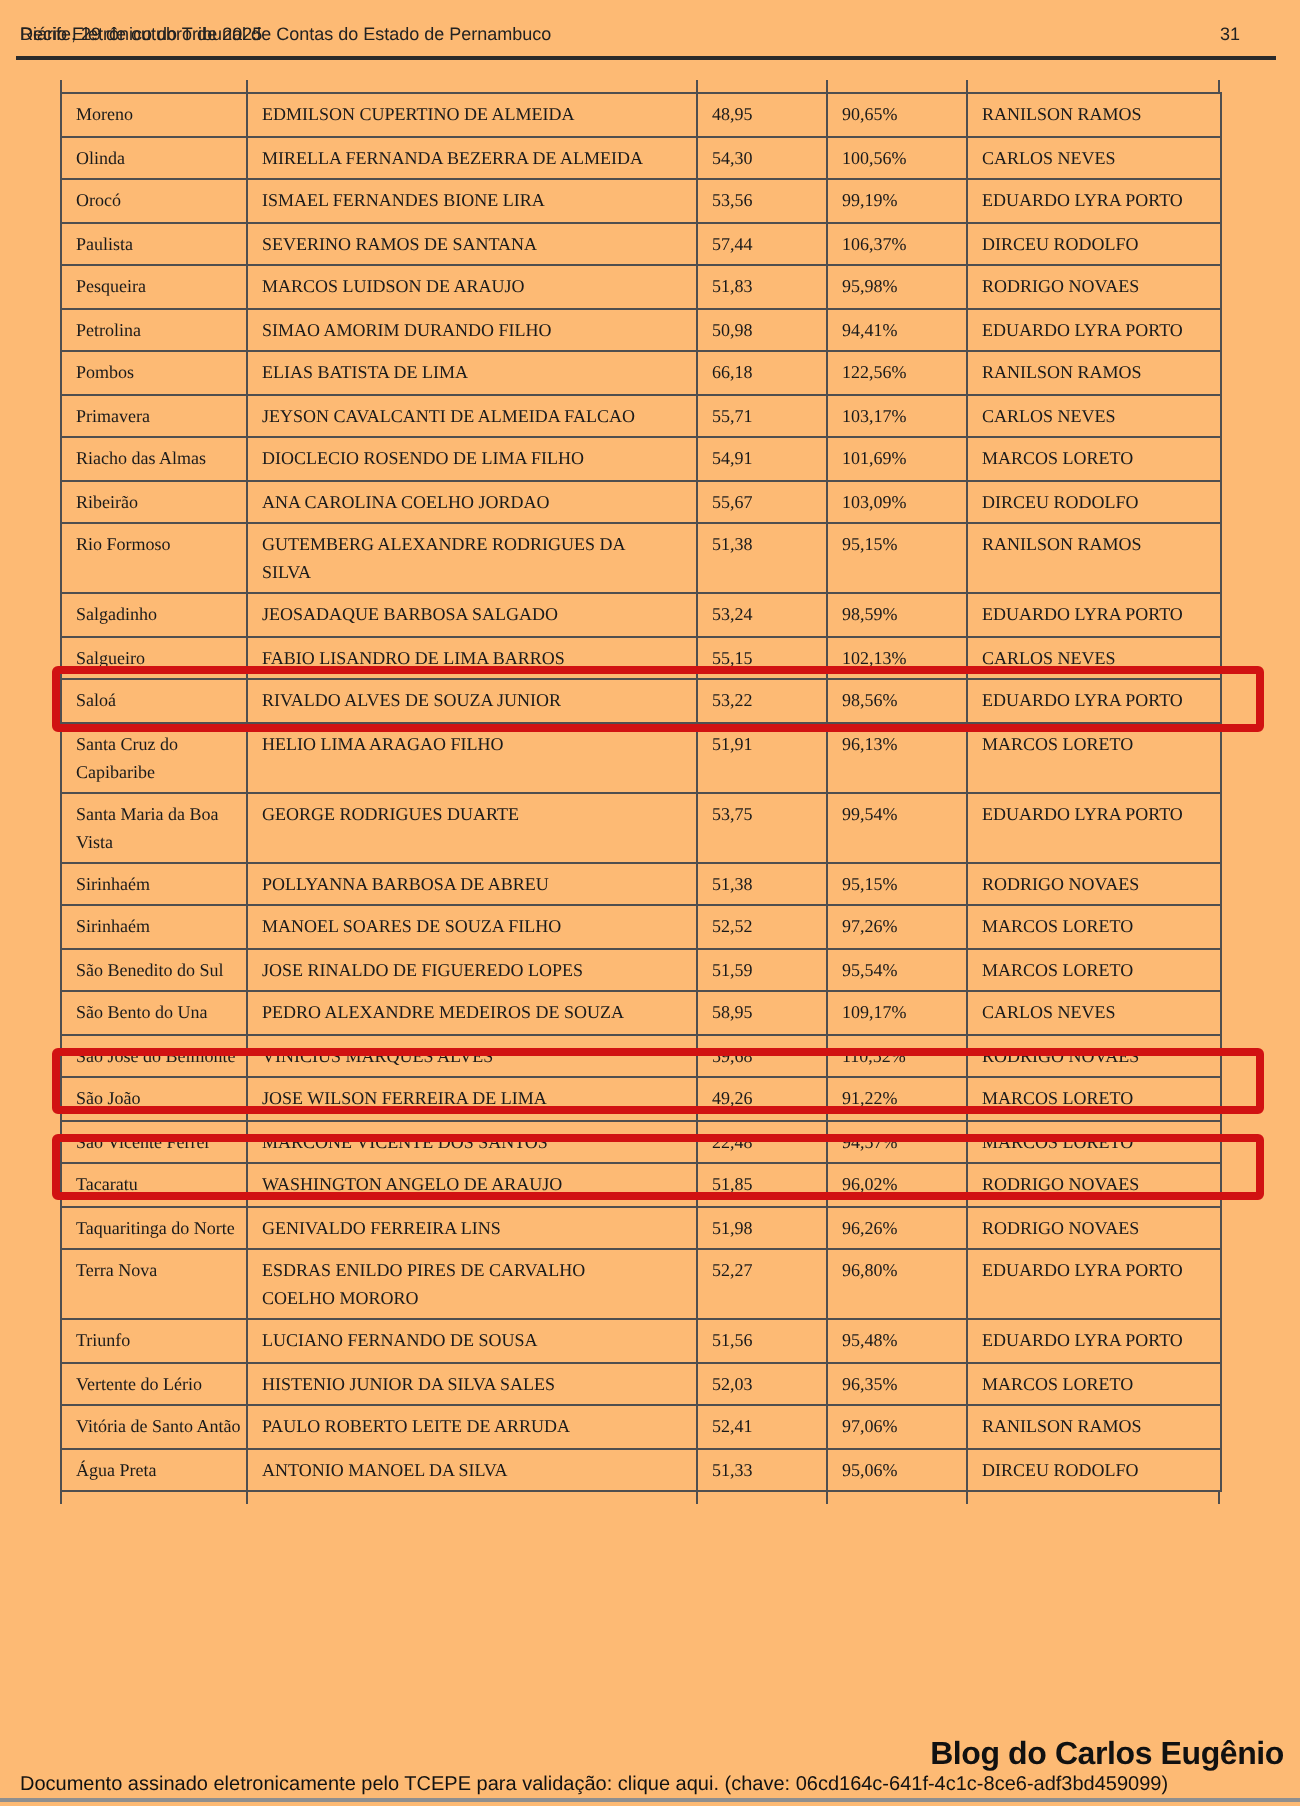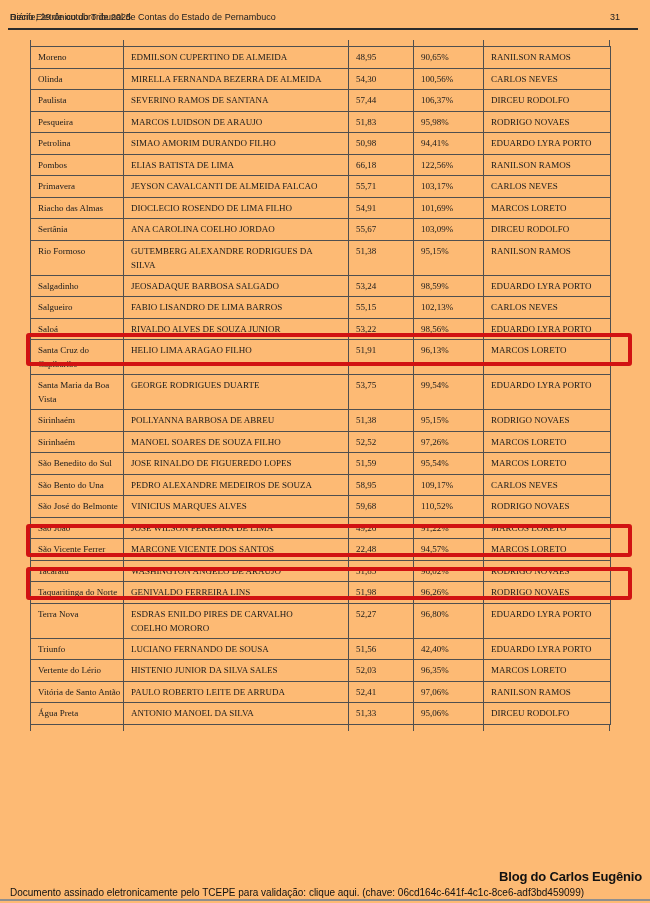--- a/index.html
+++ b/index.html
@@ -75,21 +75,21 @@
     position: absolute;
     left: 10px; top: 887px;
     font-family: "Liberation Sans", sans-serif;
     font-size: 10px;
     color: #111;
   }
   .footer-blog {
     position: absolute;
     right: 8px; top: 869px;
     font-family: "Liberation Sans", sans-serif;
-    font-size: 13px;
+    font-size: 16px;
     font-weight: bold;
     color: #111;
     letter-spacing: -0.2px;
   }
   .bottom-rule {
     position: absolute;
     left: 0; right: 0; top: 899px;
     height: 2px;
     background: #8f8f8f;
   }
@@ -152,20 +152,37 @@
             </td>
             <td class="c-pct">
               <div>100,56%</div>
             </td>
             <td class="c-rel">
               <div>CARLOS NEVES</div>
             </td>
           </tr>
           <tr>
             <td class="c-mun">
+              <div>Orocó</div>
+            </td>
+            <td class="c-name">
+              <div>ISMAEL FERNANDES BIONE LIRA</div>
+            </td>
+            <td class="c-num">
+              <div>53,56</div>
+            </td>
+            <td class="c-pct">
+              <div>99,19%</div>
+            </td>
+            <td class="c-rel">
+              <div>EDUARDO LYRA PORTO</div>
+            </td>
+          </tr>
+          <tr>
+            <td class="c-mun">
               <div>Paulista</div>
             </td>
             <td class="c-name">
               <div>SEVERINO RAMOS DE SANTANA</div>
             </td>
             <td class="c-num">
               <div>57,44</div>
             </td>
             <td class="c-pct">
               <div>106,37%</div>
@@ -254,21 +271,21 @@
             </td>
             <td class="c-pct">
               <div>101,69%</div>
             </td>
             <td class="c-rel">
               <div>MARCOS LORETO</div>
             </td>
           </tr>
           <tr>
             <td class="c-mun">
-              <div>Sertânia</div>
+              <div>Ribeirão</div>
             </td>
             <td class="c-name">
               <div>ANA CAROLINA COELHO JORDAO</div>
             </td>
             <td class="c-num">
               <div>55,67</div>
             </td>
             <td class="c-pct">
               <div>103,09%</div>
             </td>
@@ -556,21 +573,21 @@
             <td class="c-mun">
               <div>Triunfo</div>
             </td>
             <td class="c-name">
               <div>LUCIANO FERNANDO DE SOUSA</div>
             </td>
             <td class="c-num">
               <div>51,56</div>
             </td>
             <td class="c-pct">
-              <div>42,40%</div>
+              <div>95,48%</div>
             </td>
             <td class="c-rel">
               <div>EDUARDO LYRA PORTO</div>
             </td>
           </tr>
           <tr>
             <td class="c-mun">
               <div>Vertente do Lério</div>
             </td>
             <td class="c-name">

